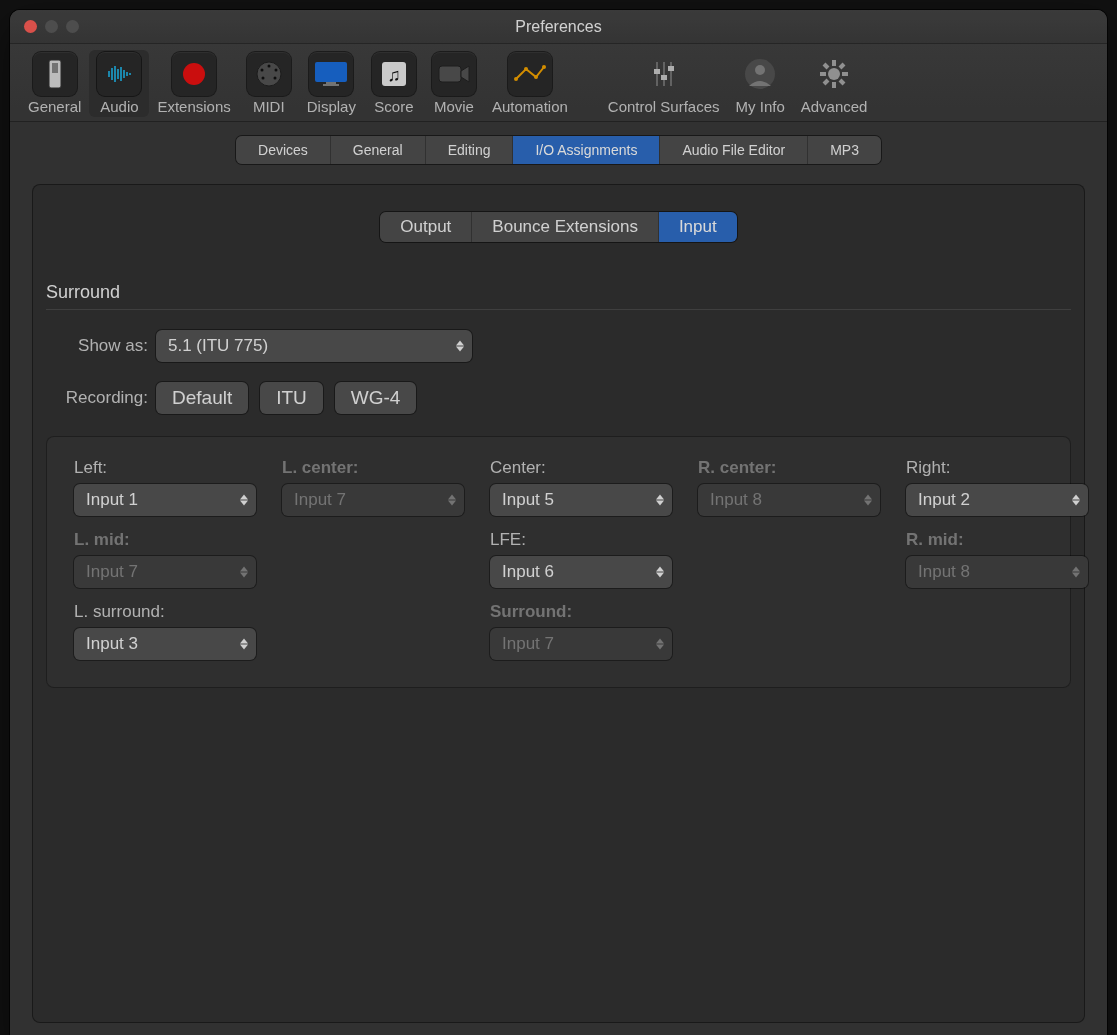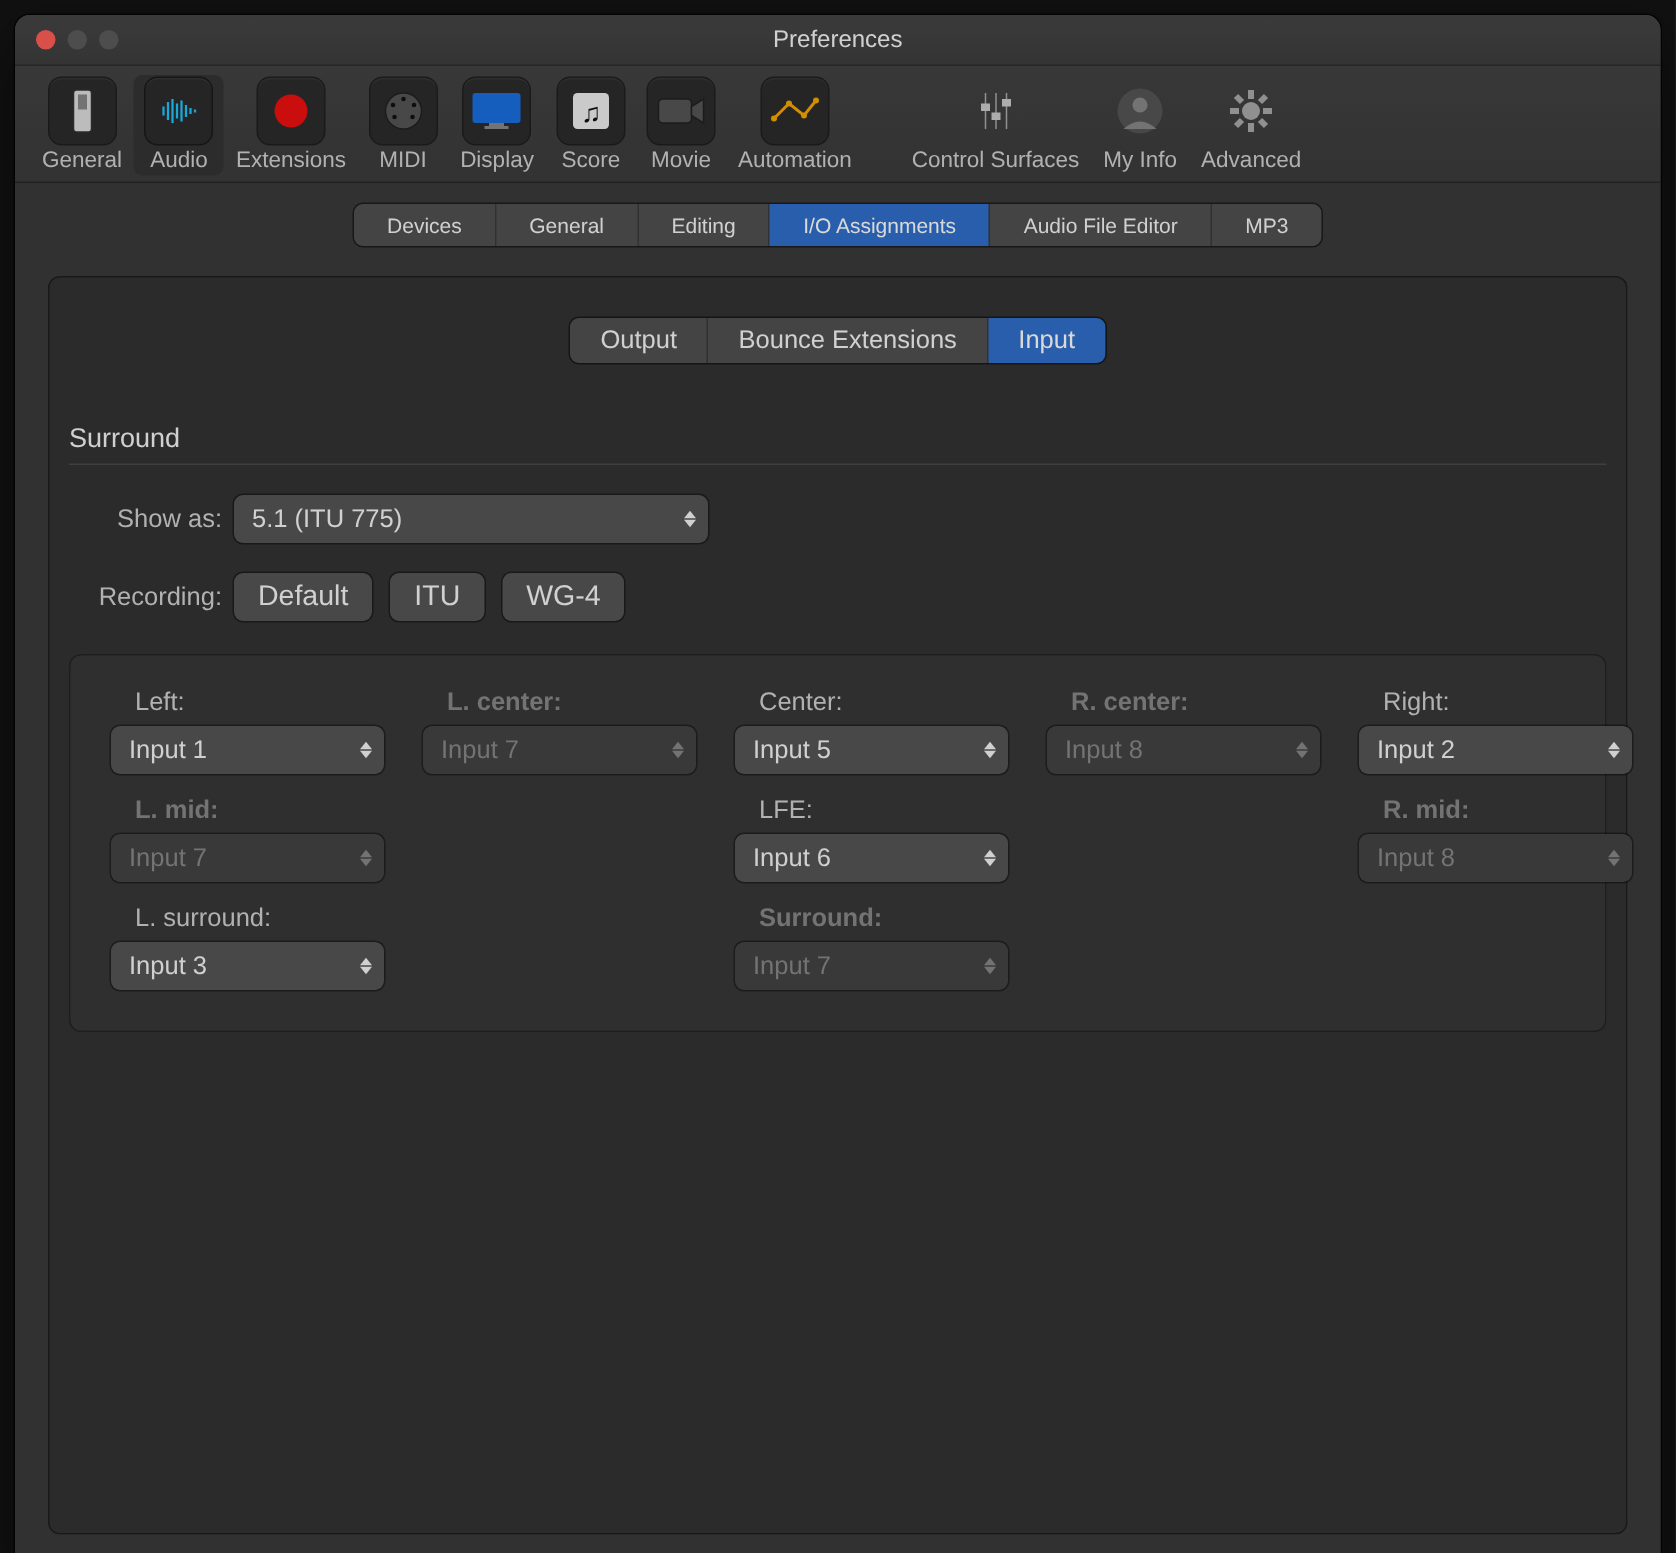--- a/index.html
+++ b/index.html
@@ -186,21 +186,21 @@
     padding: 22px 28px 28px 28px;
     box-shadow: inset 0 0 0 1px rgba(0,0,0,0.35);
   }
   .grid {
     display:grid;
     grid-template-columns: repeat(5, 1fr);
     column-gap: 26px;
     row-gap: 14px;
   }
   .cell { display:flex; flex-direction:column; gap:6px; }
-  .cell .c-lbl { color: var(--text); font-size:17px;margin-left:16px; }
+  .cell .c-lbl { color: var(--text); font-size:17px; }
   .cell.disabled .c-lbl { color: var(--text-dim); font-weight: bold; }
   .cell .dropdown { width: 182px; }
 </style>
 </head>
 <body>
 
 <div class="window">
   <div class="dim-overlay"></div>
 
   <div class="titlebar">

